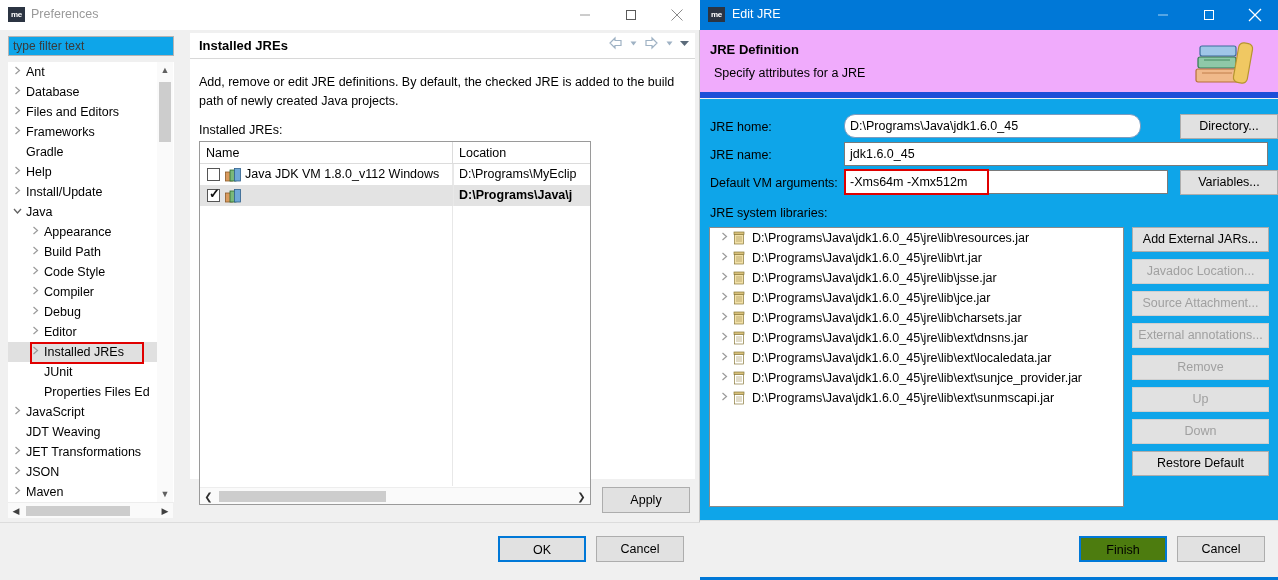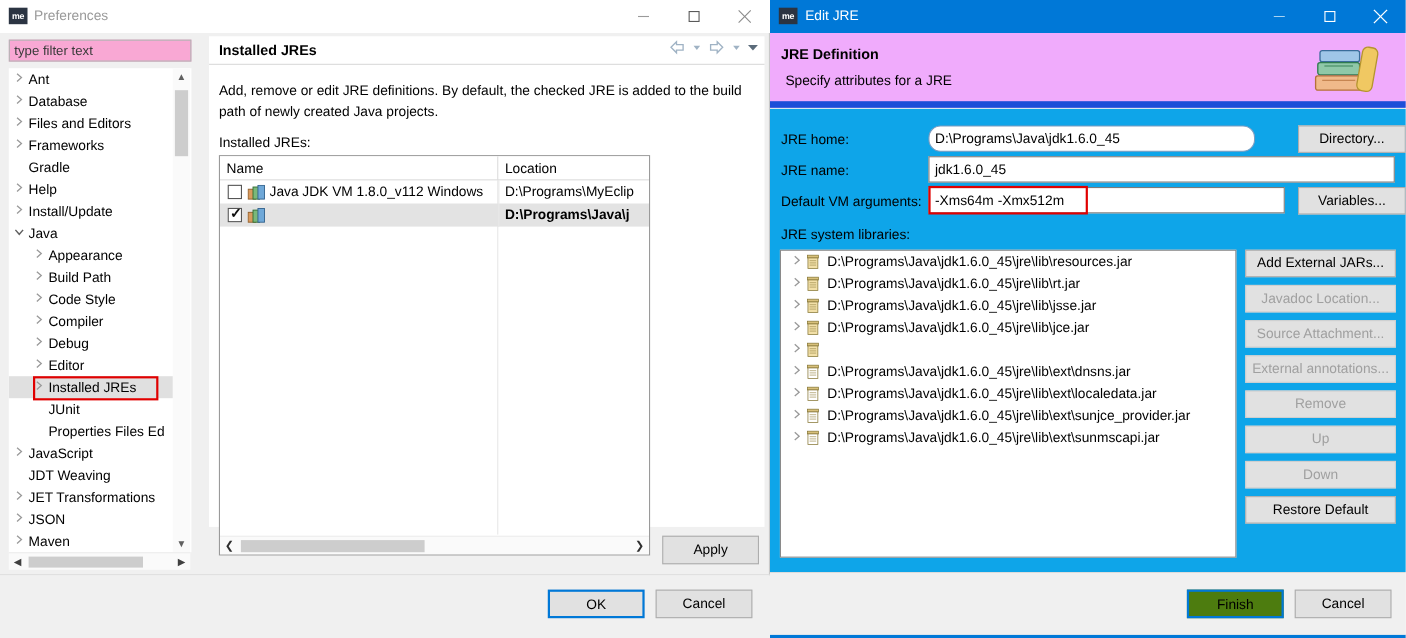--- a/index.html
+++ b/index.html
@@ -38,21 +38,21 @@
     cursor: default;
   }
   .win-btn svg { position: absolute; left: 50%; top: 50%; transform: translate(-50%,-50%); }
   .prefs-min { left: 562px; }
   .prefs-max { left: 608px; }
   .prefs-close { left: 654px; }
 
   
   .filter-box {
     position: absolute; left: 8px; top: 36px; width: 166px; height: 20px;
-    border: 1px solid #b4b4b4; background: #f9a8d4;
+    border: 1px solid #b4b4b4; background: #0ea5e9;
     font-size: 12px; color: #3a3a3a; padding: 2px 4px; line-height: 15px;
   }
   .tree-wrap {
     position: absolute; left: 8px; top: 62px; width: 166px; height: 440px;
     background: #fff;
     overflow: hidden;
   }
   .tree-list { position: absolute; left: 0; top: 0; width: 155px; }
   .tree-item {
     position: relative; height: 20px; line-height: 20px;
@@ -584,21 +584,21 @@
                   <line x1="4" y1="10" x2="10" y2="10" stroke="#9a8a4a" stroke-width="0.6"></line>
                 </svg></span><span>D:\Programs\Java\jdk1.6.0_45\jre\lib\jce.jar</span></div>
             <div class="lib-row"><span class="arr"><svg width="9" height="9" viewBox="0 0 9 9">
                   <path d="M2.5 1 L6.5 4.5 L2.5 8" fill="none" stroke="#9a9a9a" stroke-width="1.2"></path>
                 </svg></span><span class="lib-ico"><svg width="14" height="14" viewBox="0 0 14 14">
                   <rect x="2" y="1" width="10" height="2.5" fill="#d8c07a" stroke="#8a7a3a" stroke-width="0.7"></rect>
                   <rect x="2.5" y="3.5" width="9" height="9.5" fill="#f2e0a8" stroke="#8a7a3a" stroke-width="0.7"></rect>
                   <line x1="4" y1="6" x2="10" y2="6" stroke="#9a8a4a" stroke-width="0.6"></line>
                   <line x1="4" y1="8" x2="10" y2="8" stroke="#9a8a4a" stroke-width="0.6"></line>
                   <line x1="4" y1="10" x2="10" y2="10" stroke="#9a8a4a" stroke-width="0.6"></line>
-                </svg></span></div>
+                </svg></span><span>D:\Programs\Java\jdk1.6.0_45\jre\lib\charsets.jar</span></div>
             <div class="lib-row"><span class="arr"><svg width="9" height="9" viewBox="0 0 9 9">
                   <path d="M2.5 1 L6.5 4.5 L2.5 8" fill="none" stroke="#9a9a9a" stroke-width="1.2"></path>
                 </svg></span><span class="lib-ico"><svg width="14" height="14" viewBox="0 0 14 14">
                   <rect x="2" y="1" width="10" height="2.5" fill="#d8c07a" stroke="#8a7a3a" stroke-width="0.7"></rect>
                   <rect x="2.5" y="3.5" width="9" height="9.5" fill="#ffffff" stroke="#8a7a3a" stroke-width="0.7"></rect>
                   <line x1="4" y1="6" x2="10" y2="6" stroke="#9a8a4a" stroke-width="0.6"></line>
                   <line x1="4" y1="8" x2="10" y2="8" stroke="#9a8a4a" stroke-width="0.6"></line>
                   <line x1="4" y1="10" x2="10" y2="10" stroke="#9a8a4a" stroke-width="0.6"></line>
                 </svg></span><span>D:\Programs\Java\jdk1.6.0_45\jre\lib\ext\dnsns.jar</span></div>
             <div class="lib-row"><span class="arr"><svg width="9" height="9" viewBox="0 0 9 9">

